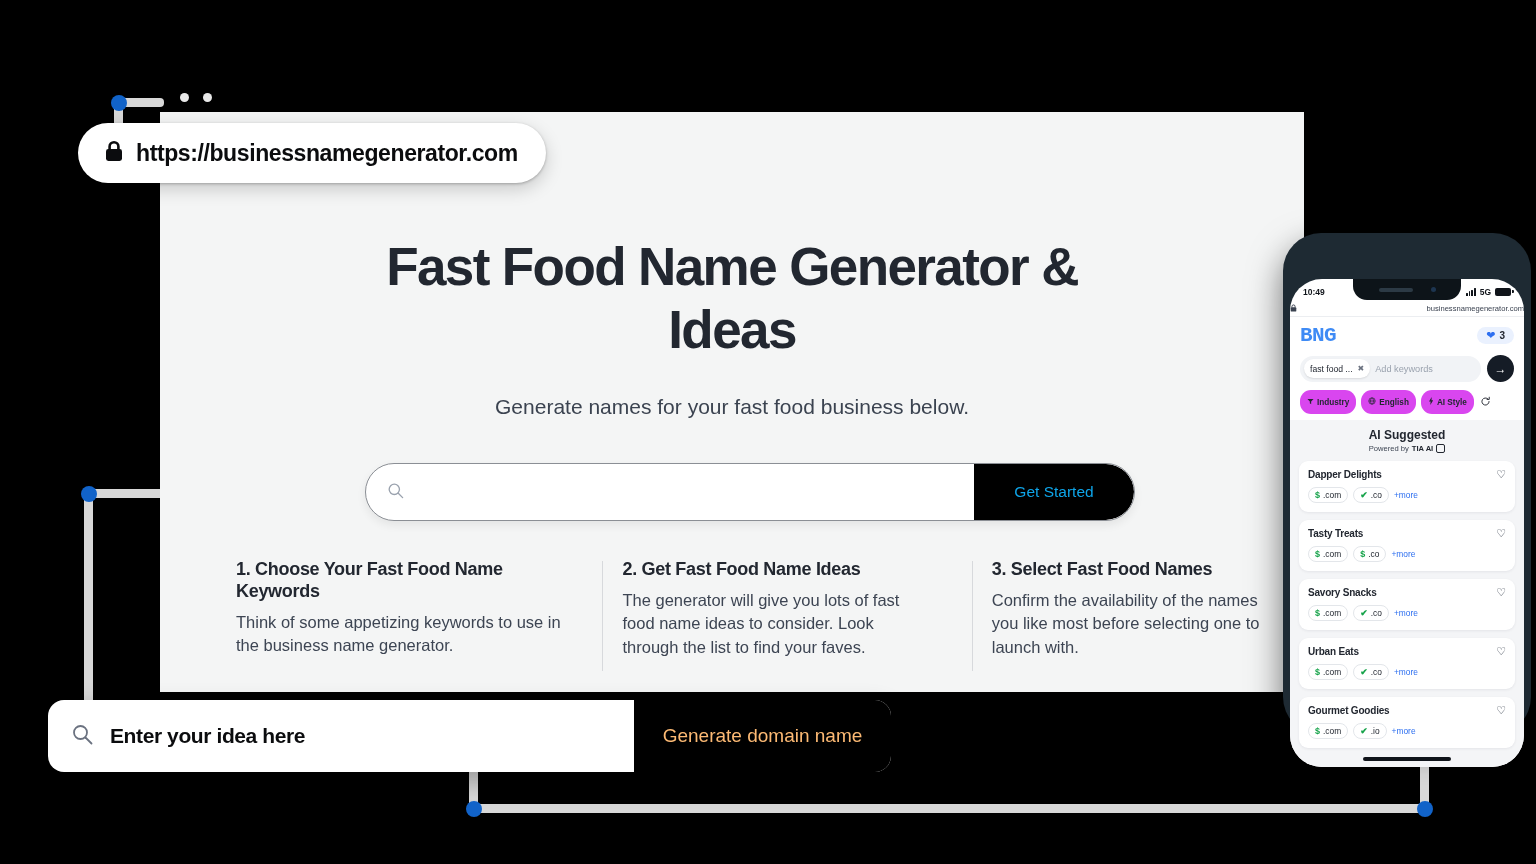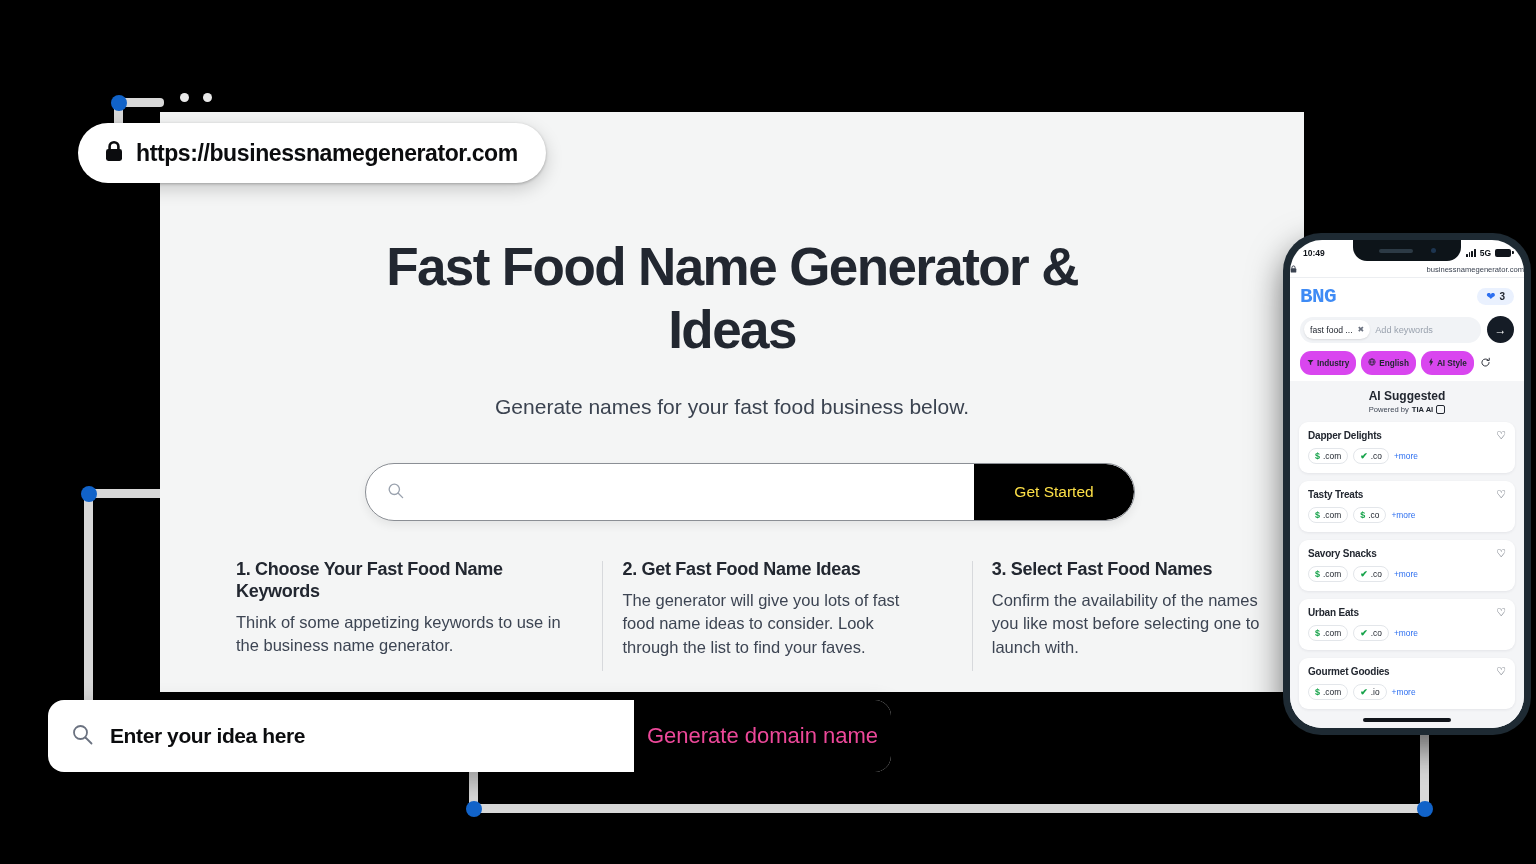--- a/index.html
+++ b/index.html
@@ -66,21 +66,21 @@
     overflow: hidden;
     box-shadow: 0 4px 10px rgba(0,0,0,.07);
   }
   #search-input-wrap { flex: 1; display: flex; align-items: center; padding-left: 20px; gap: 10px; }
   #search-input {
     flex: 1; border: 0; outline: 0; background: transparent;
     font-family: inherit; font-size: 17px; color: #222730;
     height: 100%;
   }
   #get-started-btn {
-    width: 160px; background: #000; color: #fde047;
+    width: 160px; background: #000; color: #0ea5e9;
     display: flex; align-items: center; justify-content: center;
     font-size: 15.5px; font-weight: 400; cursor: pointer;
     border: 0; font-family: inherit;
     border-radius: 0 29px 29px 0;
   }
 
   
   #steps {
     position: absolute; left: 32px; top: 447px;
     width: 1112px; display: flex;
@@ -110,39 +110,39 @@
     z-index: 35;
   }
   #bottom-input-wrap { flex: 1; display: flex; align-items: center; gap: 16px; padding-left: 22px; }
   #bottom-input {
     flex: 1; border: 0; outline: 0; background: transparent;
     font-family: inherit; font-size: 21px; font-weight: 800;
     color: #0b0c0e; letter-spacing: -0.4px; height: 100%;
   }
   #bottom-input::placeholder { color: #0b0c0e; opacity: 1; }
   #gen-domain-btn {
-    width: 257px; background: #000; color: #ec4899;
+    width: 257px; background: #000; color: #fdba74;
     display: flex; align-items: center; justify-content: center;
-    font-size: 22px; border: 0; font-family: inherit; cursor: pointer;
+    font-size: 19px; border: 0; font-family: inherit; cursor: pointer;
   }
 
   
   #phone {
     position: absolute; left: 1283px; top: 233px;
     width: 248px; height: 502px;
     background: #1e2a33;
     border-radius: 38px;
     padding: 7px;
     box-shadow: 0 14px 34px rgba(0,0,0,.55);
     z-index: 50;
   }
   #phone-inner {
     position: relative; width: 100%; height: 100%;
     background: #ffffff; border-radius: 32px; overflow: hidden;
-    display: flex; flex-direction: column;
+    display: flex; flex-direction: column; margin-top: 39px;
   }
   #notch {
     position: absolute; left: 50%; transform: translateX(-50%); top: 0;
     width: 108px; height: 21px; background: #0d1419;
     border-radius: 0 0 14px 14px; z-index: 5;
     display: flex; align-items: center; justify-content: center; gap: 18px;
   }
   #notch .speaker { width: 34px; height: 4px; border-radius: 2px; background: #2c3a45; }
   #notch .cam { width: 5px; height: 5px; border-radius: 50%; background: #1d3550; }
 

